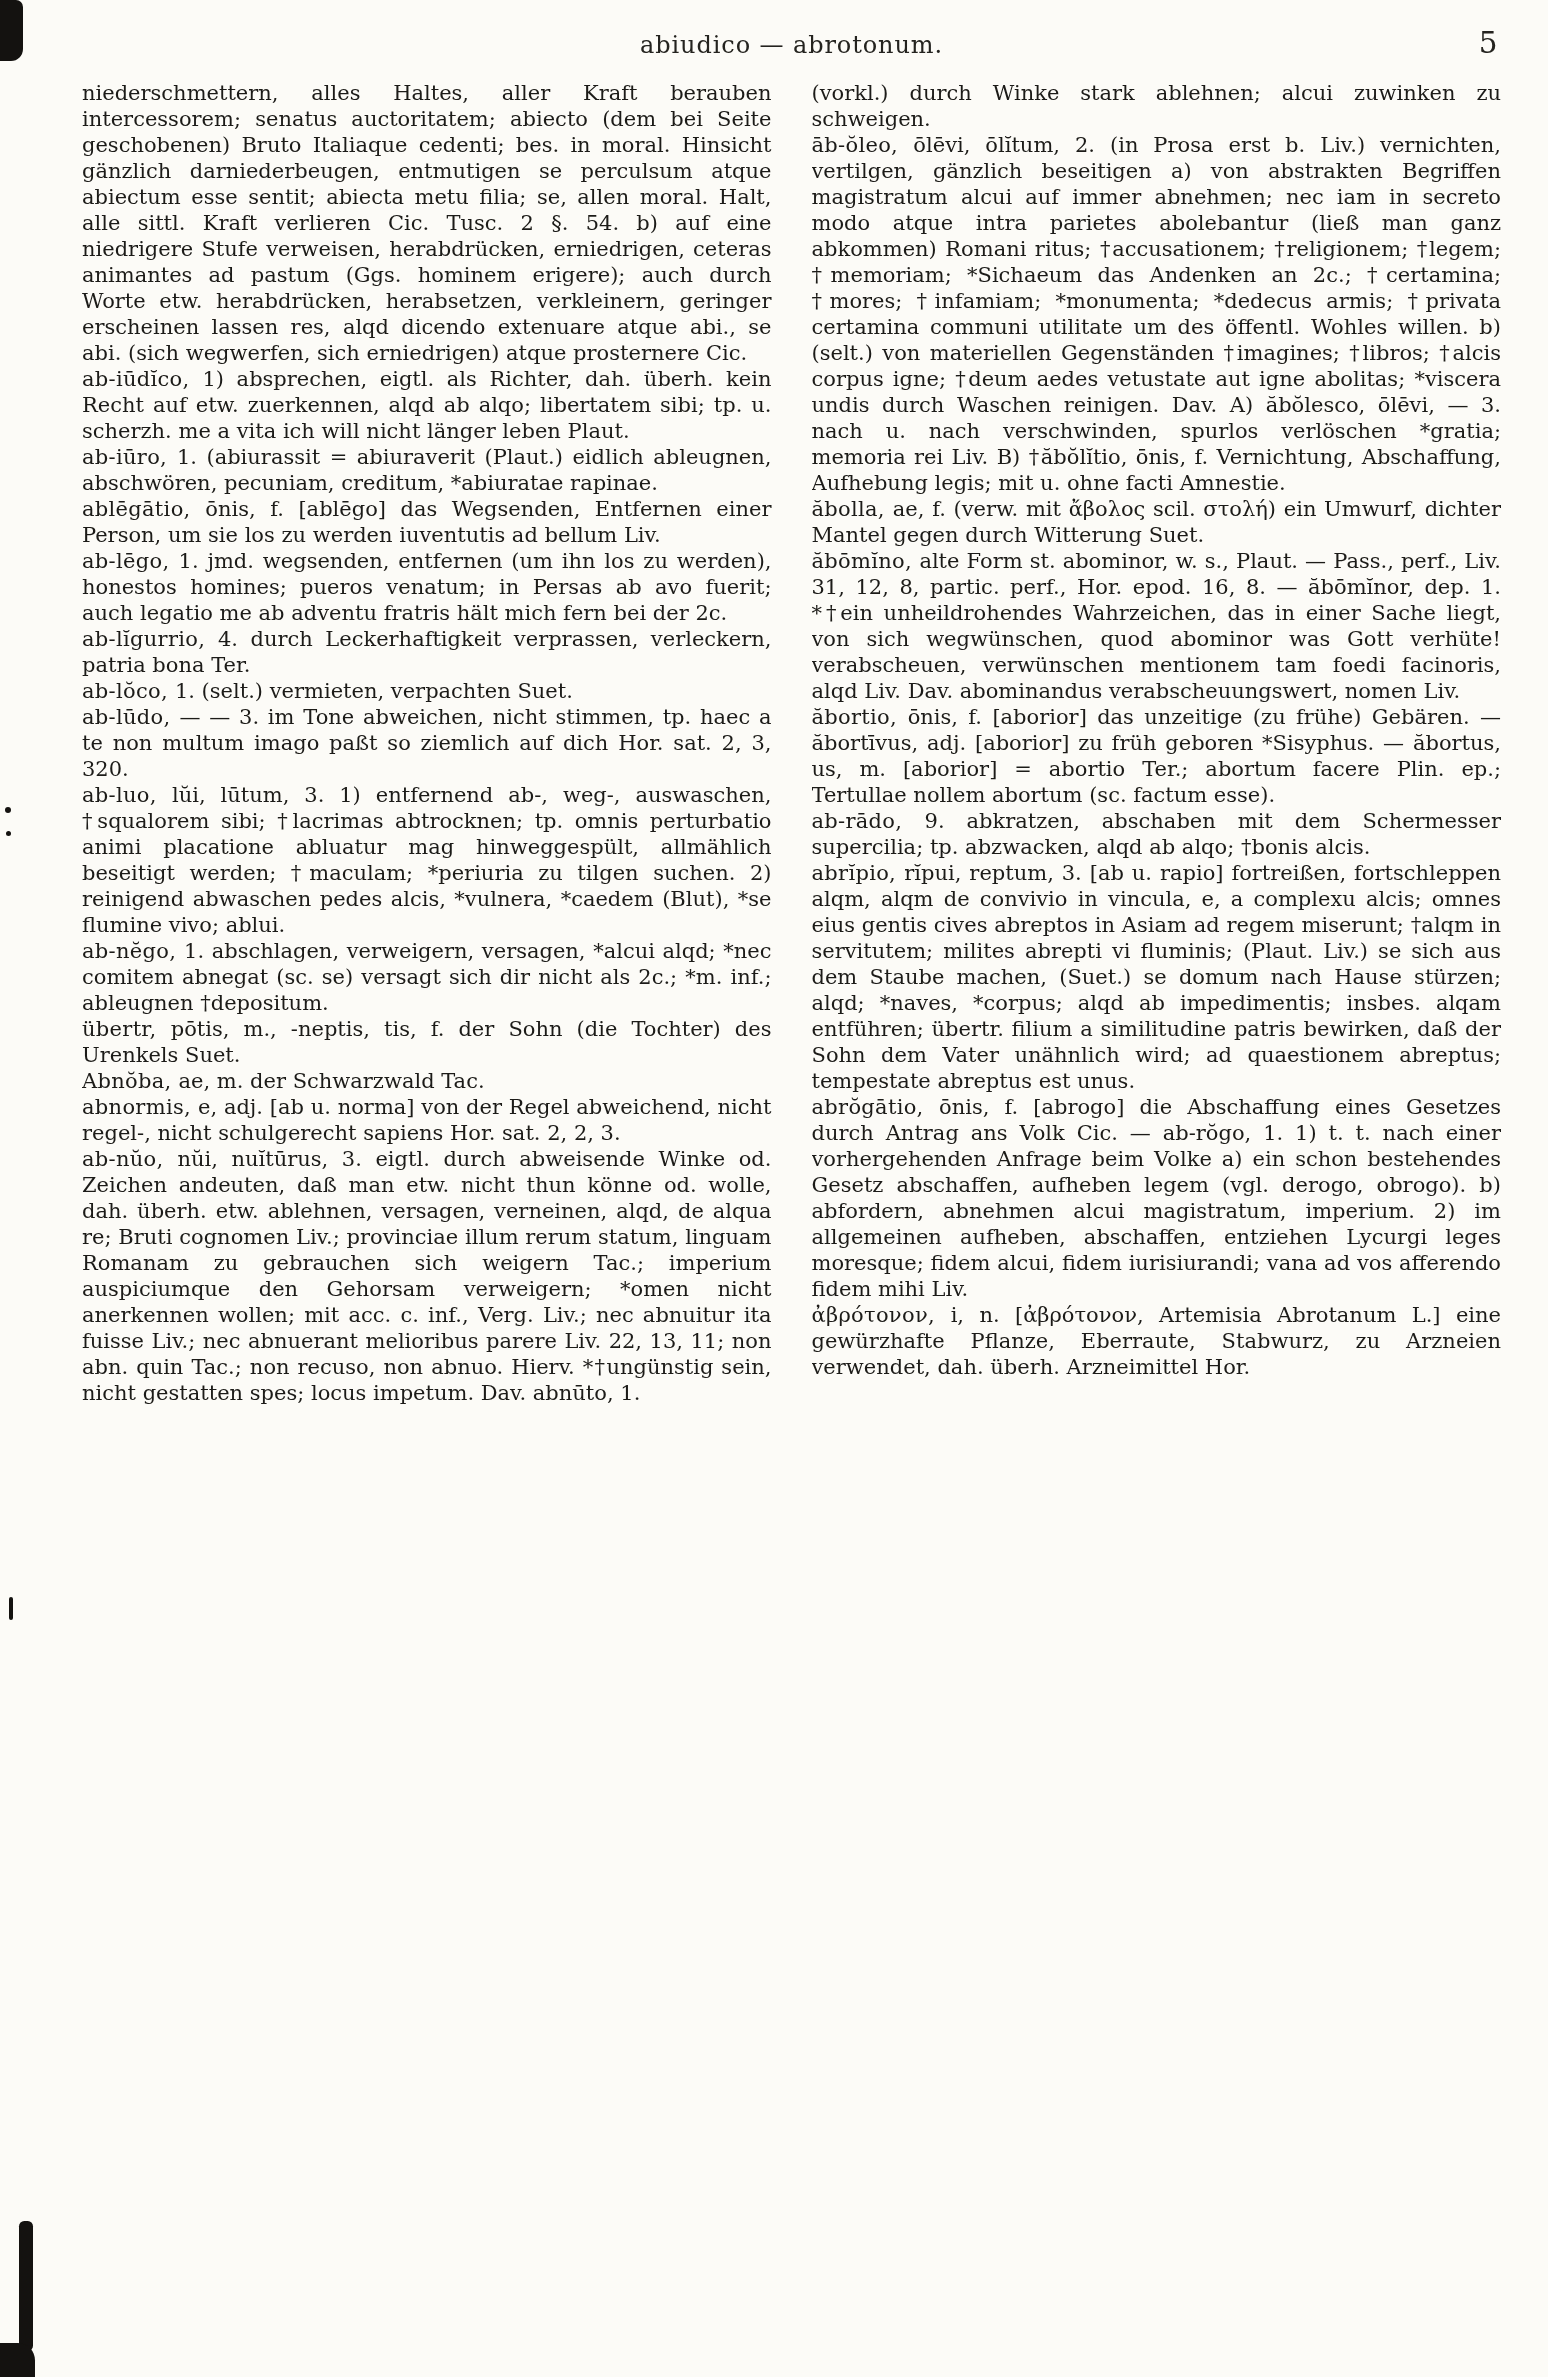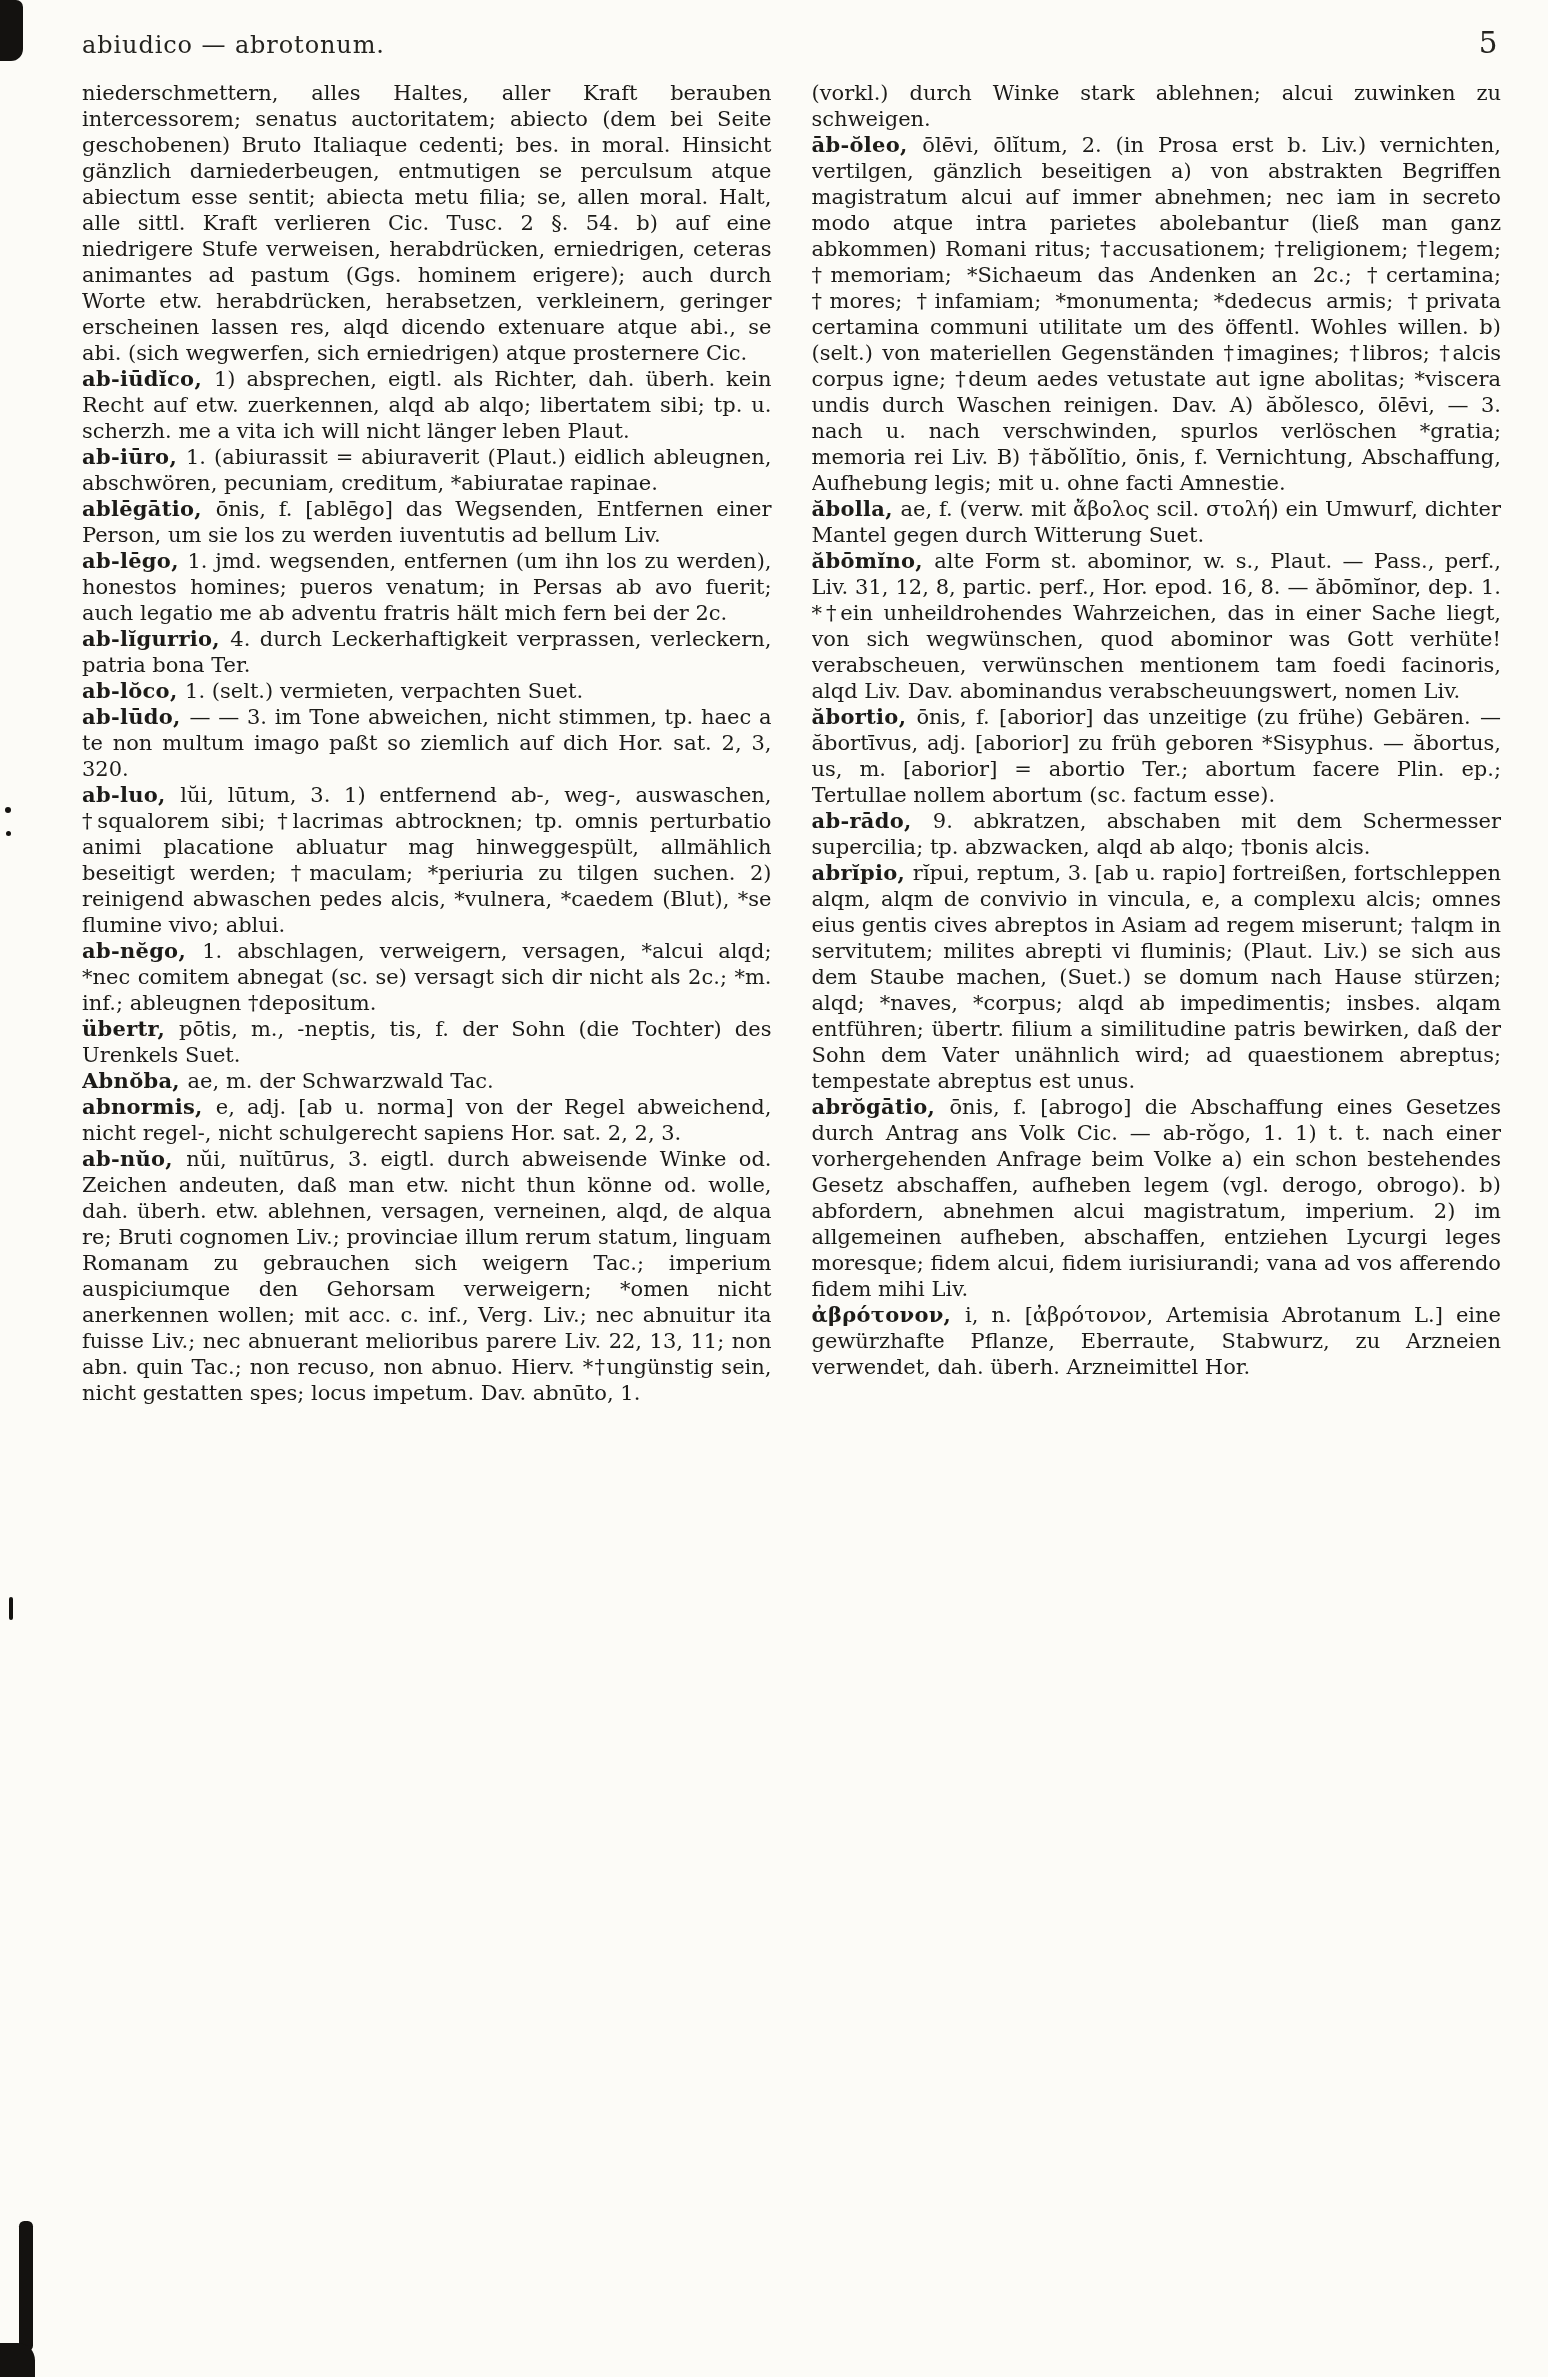--- a/index.html
+++ b/index.html
@@ -20,20 +20,21 @@
   .header {
     position: absolute;
     top: 31px;
     left: 82px;
     right: 48px;
     height: 38px;
   }
   .header-title {
     position: absolute;
     left: 0; right: 0;
+    text-align: center;
     font-size: 24px;
     letter-spacing: 0.9px;
     color: #24231f;
   }
   .page-number {
     position: absolute;
     right: 3.5px;
     top: -5.2px;
     font-size: 29.5px;
     color: #24231f;
@@ -51,21 +52,21 @@
     flex: 1 1 0;
     font-size: 21px;
     line-height: 26px;
     text-align: justify;
     overflow: hidden;
   }
   .column p.entry {
     margin: 0;
   }
   .column p.entry b {
-    font-weight: bold;
+    font-weight: normal;
     letter-spacing: 0.3px;
   }
   
   .artifact {
     position: absolute;
     background: #141210;
   }
   .a1 { left: 0; top: 0; width: 22.6px; height: 61px; border-radius: 0 7px 12px 0; }
   .a2 { left: 5.2px; top: 807px; width: 6px; height: 6px; border-radius: 50%; }
   .a3 { left: 6px; top: 831px; width: 5.2px; height: 5.2px; border-radius: 50%; }

